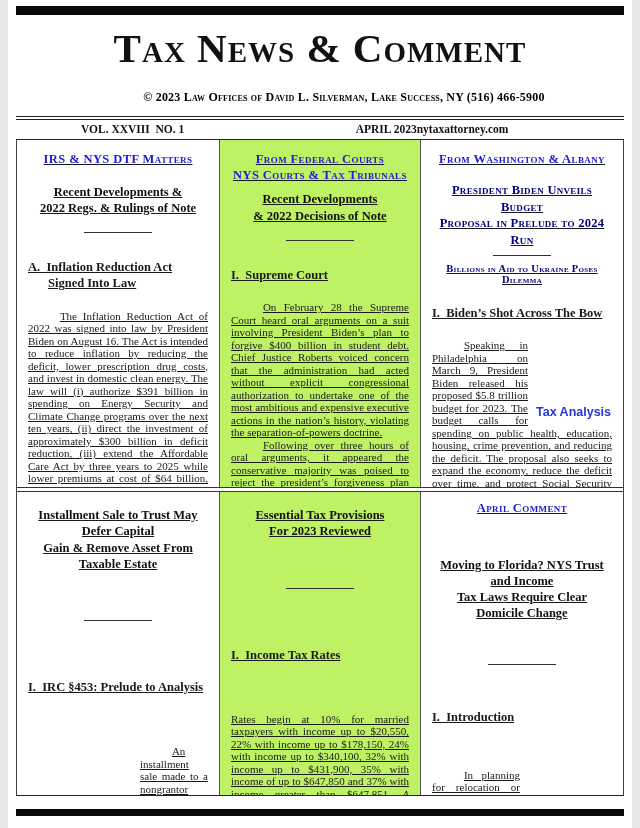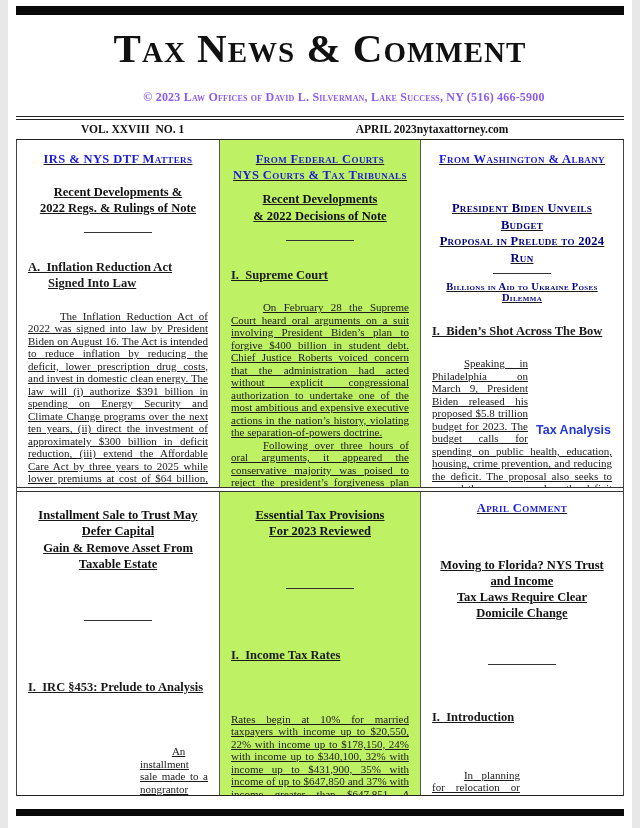--- a/index.html
+++ b/index.html
@@ -12,21 +12,21 @@
   .top-bar { height: 9px; background: #0a0a0a; margin: 6px 8px 0 8px; }
   .bottom-bar { height: 7px; background: #0a0a0a; margin: 13px 8px 0 8px; }
 
   .masthead { text-align: center; }
   .nl-title {
     margin-top: 11px; font-size: 41px; line-height: 1.1; font-weight: bold;
     font-variant: small-caps; letter-spacing: 1px; color: #111;
   }
   .copyright {
     margin-top: 19px; font-size: 12px; font-weight: bold;
-    font-variant: small-caps; letter-spacing: 0.2px; color: #8b5cf6; margin-left: 48px;
+    font-variant: small-caps; letter-spacing: 0.2px; color: #000000; margin-left: 48px;
   }
 
   .double-rule { margin: 11px 8px 0 8px; height: 4px;
     border-top: 1.5px solid #222; border-bottom: 1px solid #222; }
   .vol-bar {
     display: flex; align-items: center; margin: 0 8px;
     padding: 3px 18px 4px 22px; border-bottom: 1.5px solid #222;
     font-weight: bold; font-size: 11.5px; color: #111;
   }
   .vol-bar .vb-left  { flex: 1; text-align: center; }
@@ -47,21 +47,21 @@
     color: #1b1bd6; font-size: 12.5px; line-height: 1.25; letter-spacing: 0.4px;
     margin-top: 5px; white-space: pre-line;
   }
   .headline {
     text-align: center; font-weight: bold; font-size: 12.5px; line-height: 1.3;
     color: #111; margin-top: 16px; white-space: pre-line;
   }
   .headline.tight { margin-top: 8px; }
   .headline-navy {
     text-align: center; font-weight: bold; font-variant: small-caps;
-    color: #000080; font-size: 12.5px; line-height: 1.35; margin-top: 32px;
+    color: #000080; font-size: 12.5px; line-height: 1.35; margin-top: 14px;
     white-space: pre-line; letter-spacing: 0.3px;
   }
   .subhead-navy {
     text-align: center; font-weight: bold; font-variant: small-caps;
     color: #000080; font-size: 10.5px; margin-top: 7px; letter-spacing: 0.3px;
   }
   .divider { width: 68px; border-top: 1.2px solid #333; margin: 16px auto 0 auto; }
   .divider.short { width: 58px; margin-top: 6px; }
   .section-h {
     font-weight: bold; font-size: 12.5px; margin-top: 26px;

